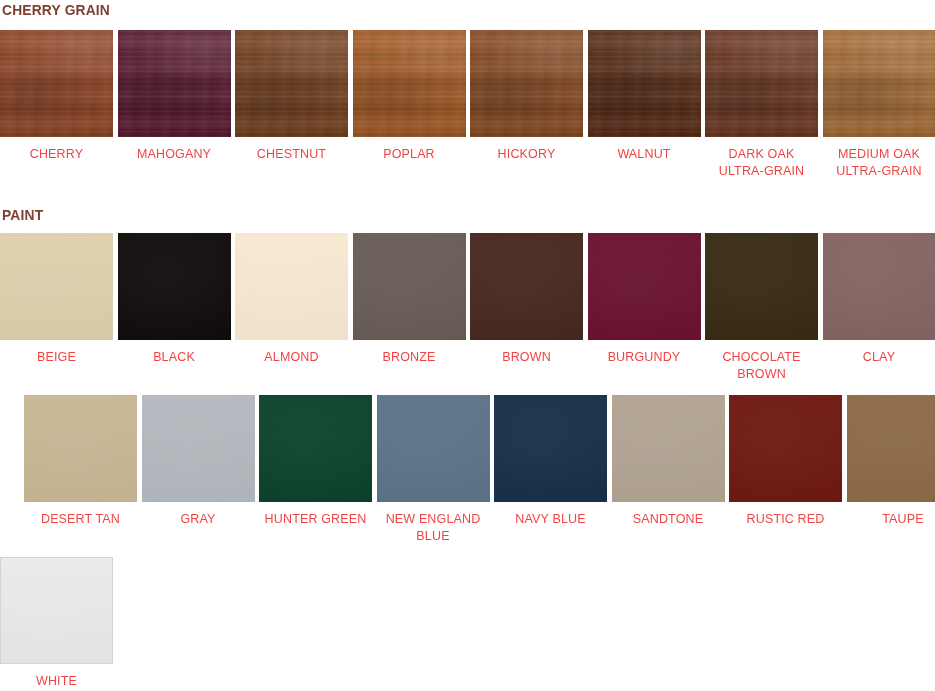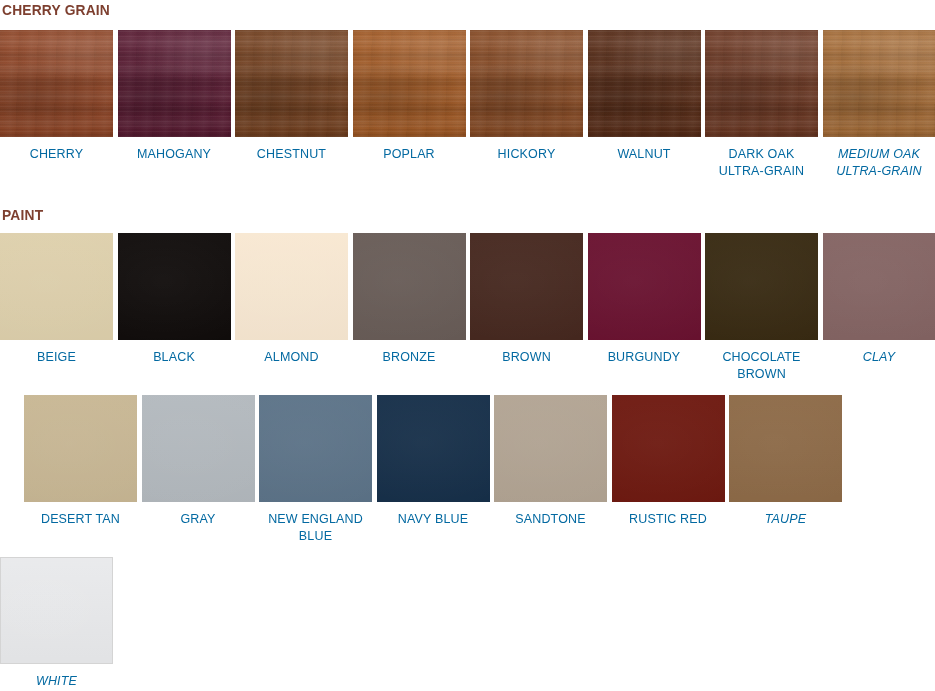--- a/index.html
+++ b/index.html
@@ -50,21 +50,21 @@
   .row-paint-2 { top: 395px; padding-left: 24px; }
   .row-paint-3 { top: 557px; }
 
   .swatch-cell {
     width: 113px;
     margin-right: 4.5px;
     display: flex;
     flex-direction: column;
     align-items: center;
   }
-  .swatch-cell:last-child { margin-right: 0; font-style: italic; }
+  .swatch-cell:last-child { margin-right: 0; }
 
   .swatch-chip {
     width: 113px;
     height: 107px;
     box-sizing: border-box;
     position: relative;
     overflow: hidden;
   }
   .swatch-chip.bordered {
     border: 1px solid #d4d4d4;
@@ -125,21 +125,21 @@
       radial-gradient(ellipse 130% 90% at 40% 45%, rgba(255,255,255,0.035), rgba(255,255,255,0) 75%),
       linear-gradient(180deg, rgba(255,255,255,0.025), rgba(0,0,0,0.030));
     pointer-events: none;
   }
 
   .swatch-label {
     margin-top: 9px;
     font-family: "Liberation Sans", sans-serif;
     font-size: 12.5px;
     line-height: 17px;
-    color: #0369a1;
+    color: #ef4444;
     text-align: center;
     text-transform: uppercase;
     letter-spacing: 0.15px;
     width: 113px;
     white-space: pre-line;
   }
 </style>
 </head>
 <body>
 
@@ -225,20 +225,24 @@
   <div class="swatch-row row-paint-2">
       <div class="swatch-cell">
         <div class="swatch-chip paint" style="background-color: rgb(200, 183, 148);"></div>
         <div class="swatch-label">DESERT TAN</div>
       </div>
       <div class="swatch-cell">
         <div class="swatch-chip paint" style="background-color: rgb(179, 185, 190);"></div>
         <div class="swatch-label">GRAY</div>
       </div>
       <div class="swatch-cell">
+        <div class="swatch-chip paint" style="background-color: rgb(11, 66, 43);"></div>
+        <div class="swatch-label">HUNTER GREEN</div>
+      </div>
+      <div class="swatch-cell">
         <div class="swatch-chip paint" style="background-color: rgb(92, 115, 136);"></div>
         <div class="swatch-label">NEW ENGLAND
 BLUE</div>
       </div>
       <div class="swatch-cell">
         <div class="swatch-chip paint" style="background-color: rgb(22, 47, 73);"></div>
         <div class="swatch-label">NAVY BLUE</div>
       </div>
       <div class="swatch-cell">
         <div class="swatch-chip paint" style="background-color: rgb(178, 164, 147);"></div>

